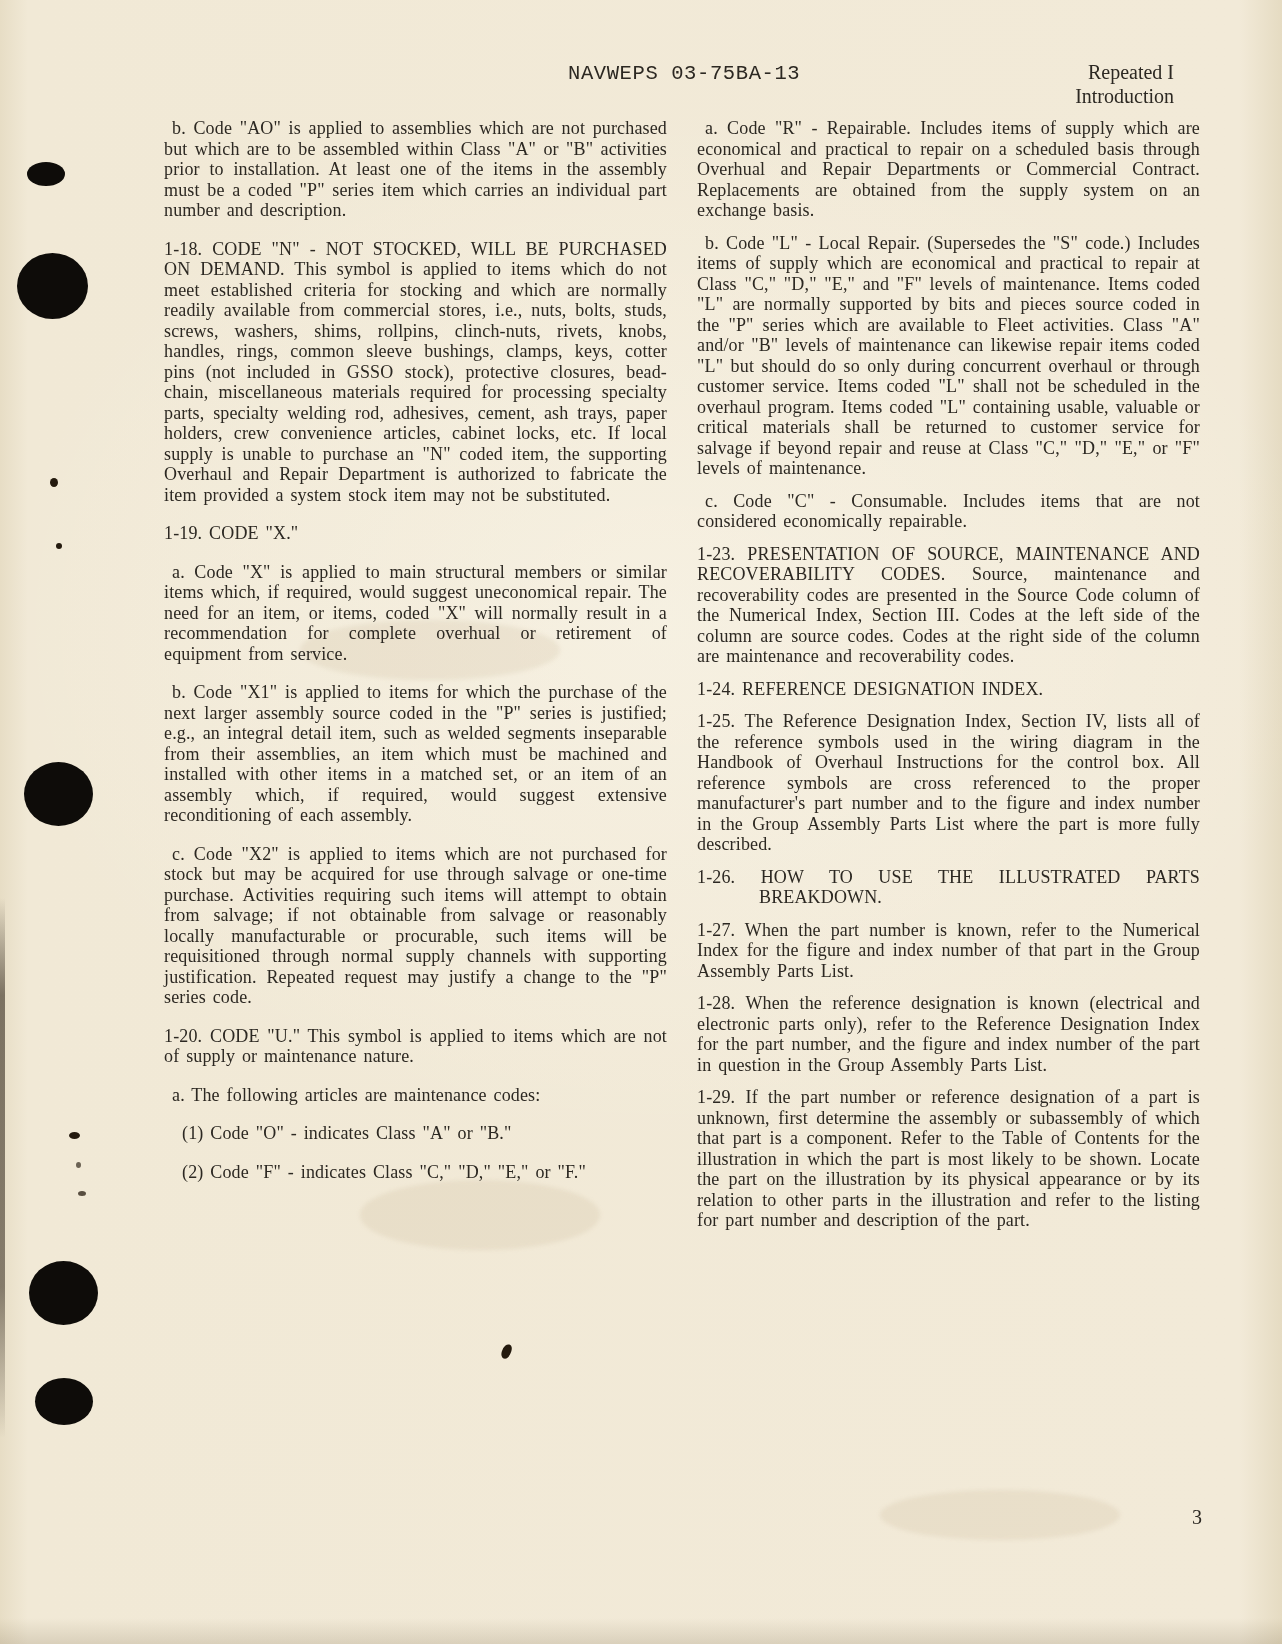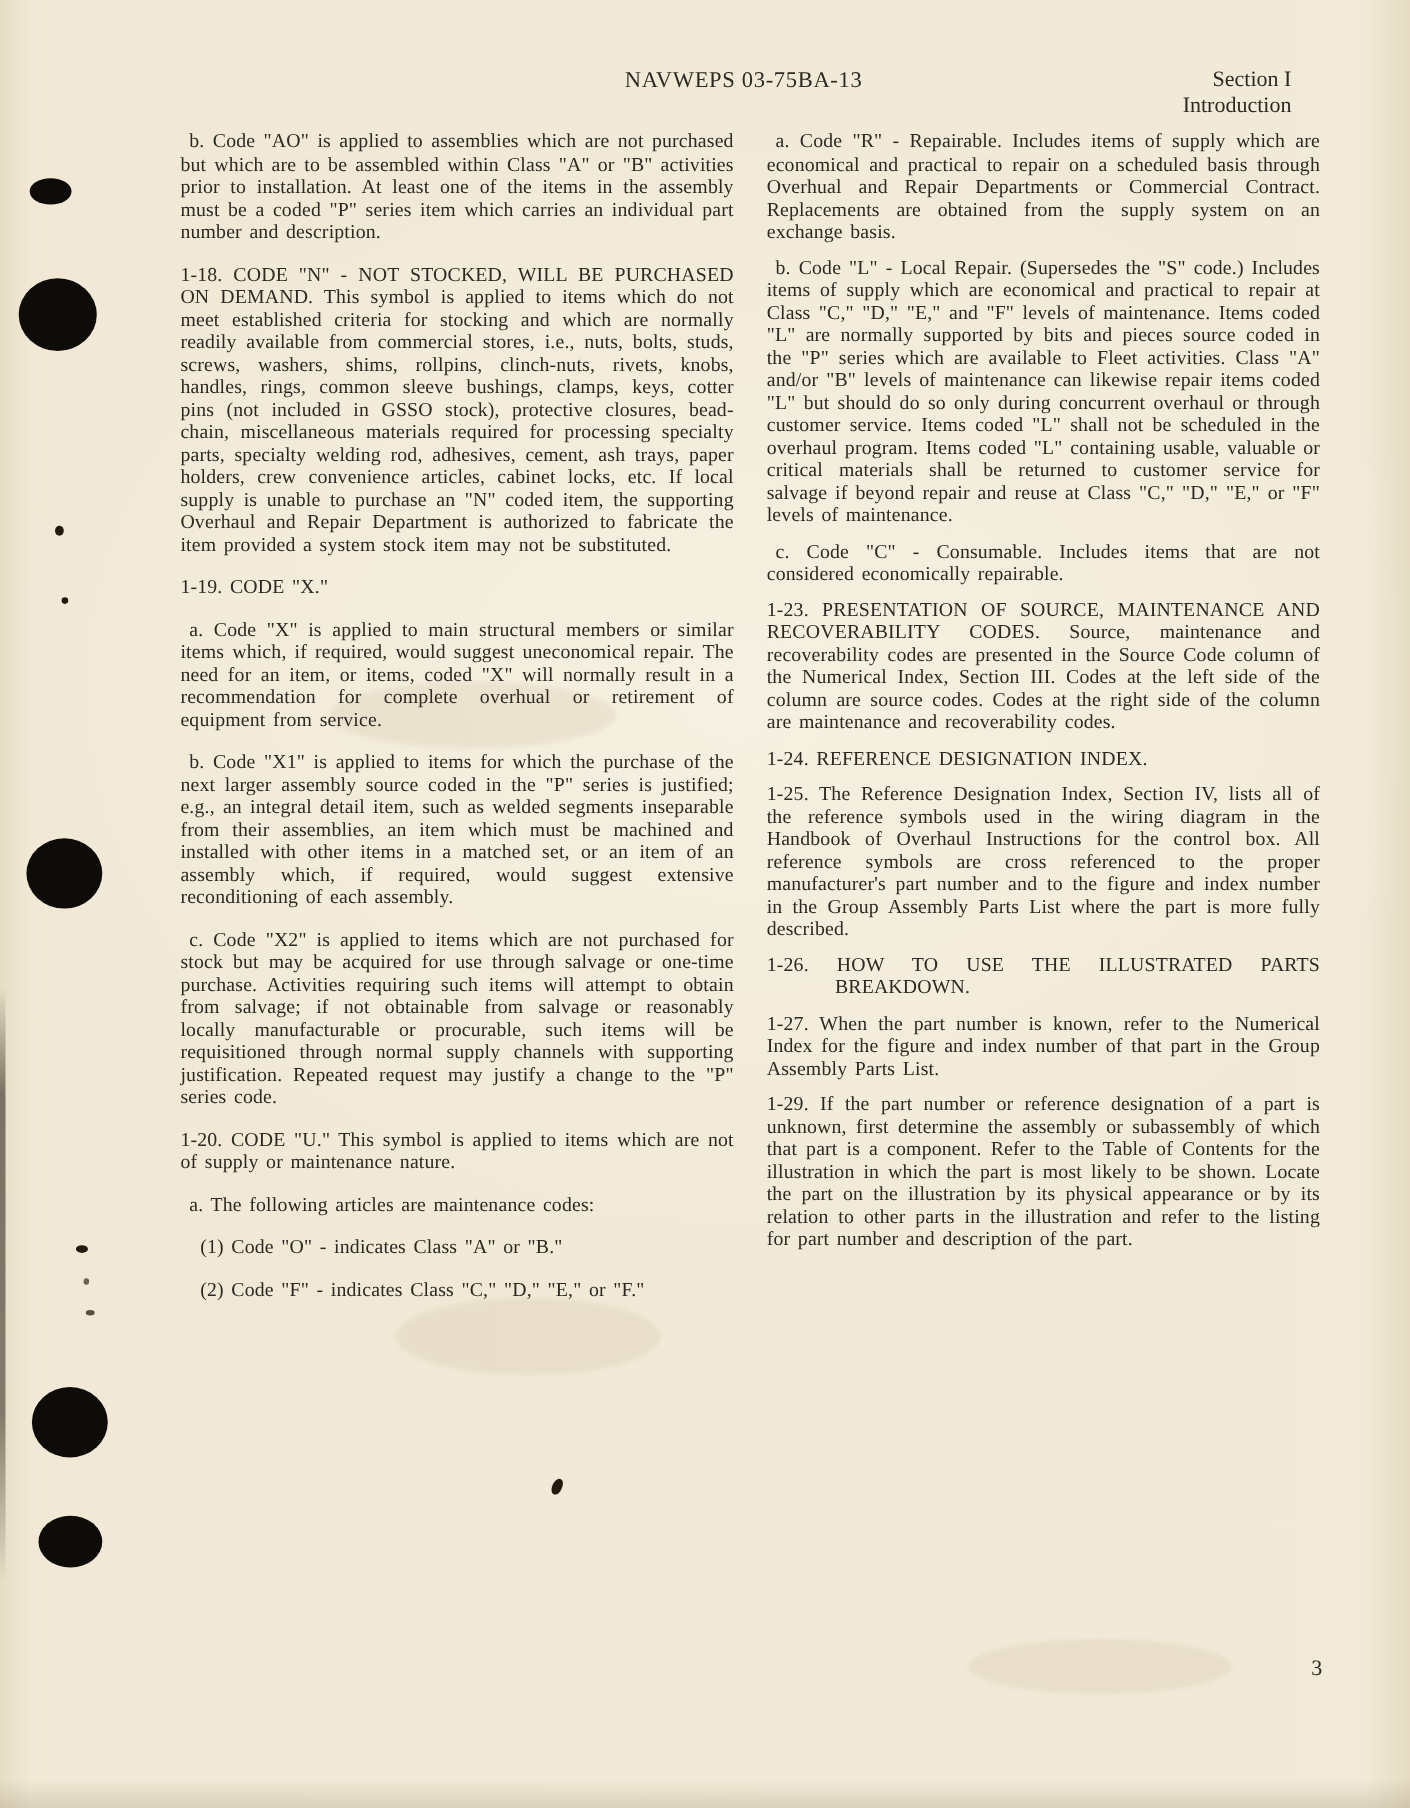--- a/index.html
+++ b/index.html
@@ -11,21 +11,21 @@
       radial-gradient(ellipse 900px 700px at 52% 38%, rgba(255,253,245,0.35), rgba(255,253,245,0) 75%),
       linear-gradient(90deg, #e7ddc5 0px, #f1e9d6 28px, #f2ead8 1240px, #e5dbc2 1282px),
       #f1e9d6;
   }
   .page::after{
     content:"";position:absolute;left:0;right:0;bottom:0;height:26px;
     background:linear-gradient(0deg, rgba(110,92,62,0.18), rgba(110,92,62,0));
     pointer-events:none;
   }
   
-  .hdr-doc{position:absolute;top:62px;left:568px;font-size:20.5px;letter-spacing:.6px;white-space:nowrap;}
+  .hdr-doc{position:absolute;top:62px;left:568px;font-size:20.5px;letter-spacing:.6px;white-space:nowrap;font-family:Liberation Mono, monospace;}
   .hdr-right{position:absolute;top:60px;right:108px;text-align:right;font-size:20px;line-height:24px;}
   
   .columns{position:absolute;top:118px;left:164px;right:82px;display:flex;gap:30px;}
   .col{flex:1 1 0;min-width:0;}
   .col p{
     margin:0;
     font-size:18px;line-height:20.5px;
     text-align:justify;
     word-spacing:2.2px;letter-spacing:.15px;
   }
@@ -64,21 +64,21 @@
   <div class="speck" style="left:76px;top:1162px;width:5px;height:6px;opacity:.65;"></div>
   <div class="speck" style="left:78px;top:1191px;width:8px;height:5px;opacity:.75;"></div>
   <div class="speck" style="left:502px;top:1344px;width:9px;height:15px;transform:rotate(18deg);border-radius:60% 40% 55% 45%;"></div>
   <div class="edge-streak"></div>
   <div class="smudge" style="left:300px;top:620px;width:260px;height:60px;"></div>
   <div class="smudge" style="left:360px;top:1180px;width:240px;height:70px;"></div>
   <div class="smudge" style="left:880px;top:1490px;width:240px;height:50px;"></div>
 
   <div class="hdr-doc">NAVWEPS 03-75BA-13</div>
   <div class="hdr-right">
-    <div>Section I</div>
+    <div>Repeated I</div>
     <div>Introduction</div>
   </div>
 
   <div class="columns">
     <section class="col col-left">
       <p class="ind">b. Code "AO" is applied to assemblies which are not purchased but which are to be assembled within Class "A" or "B" activities prior to installation. At least one of the items in the assembly must be a coded "P" series item which carries an individual part number and description.</p>
       <p class="sp-md">1-18. CODE "N" - NOT STOCKED, WILL BE PURCHASED ON DEMAND. This symbol is applied to items which do not meet established criteria for stocking and which are normally readily available from commercial stores, i.e., nuts, bolts, studs, screws, washers, shims, rollpins, clinch-nuts, rivets, knobs, handles, rings, common sleeve bushings, clamps, keys, cotter pins (not included in GSSO stock), protective closures, bead-chain, miscellaneous materials required for processing specialty parts, specialty welding rod, adhesives, cement, ash trays, paper holders, crew convenience articles, cabinet locks, etc. If local supply is unable to purchase an "N" coded item, the supporting Overhaul and Repair Department is authorized to fabricate the item provided a system stock item may not be substituted.</p>
       <p class="heading sp-lg">1-19. CODE "X."</p>
       <p class="ind sp-md">a. Code "X" is applied to main structural members or similar items which, if required, would suggest uneconomical repair. The need for an item, or items, coded "X" will normally result in a recommendation for complete overhual or retirement of equipment from service.</p>
       <p class="ind">b. Code "X1" is applied to items for which the purchase of the next larger assembly source coded in the "P" series is justified; e.g., an integral detail item, such as welded segments inseparable from their assemblies, an item which must be machined and installed with other items in a matched set, or an item of an assembly which, if required, would suggest extensive reconditioning of each assembly.</p>
@@ -91,19 +91,20 @@
 
     <section class="col col-right">
       <p class="ind">a. Code "R" - Repairable. Includes items of supply which are economical and practical to repair on a scheduled basis through Overhual and Repair Departments or Commercial Contract. Replacements are obtained from the supply system on an exchange basis.</p>
       <p class="ind">b. Code "L" - Local Repair. (Supersedes the "S" code.) Includes items of supply which are economical and practical to repair at Class "C," "D," "E," and "F" levels of maintenance. Items coded "L" are normally supported by bits and pieces source coded in the "P" series which are available to Fleet activities. Class "A" and/or "B" levels of maintenance can likewise repair items coded "L" but should do so only during concurrent overhaul or through customer service. Items coded "L" shall not be scheduled in the overhaul program. Items coded "L" containing usable, valuable or critical materials shall be returned to customer service for salvage if beyond repair and reuse at Class "C," "D," "E," or "F" levels of maintenance.</p>
       <p class="ind">c. Code "C" - Consumable. Includes items that are not considered economically repairable.</p>
       <p>1-23. PRESENTATION OF SOURCE, MAINTENANCE AND RECOVERABILITY CODES. Source, maintenance and recoverability codes are presented in the Source Code column of the Numerical Index, Section III. Codes at the left side of the column are source codes. Codes at the right side of the column are maintenance and recoverability codes.</p>
       <p class="heading sp-md">1-24. REFERENCE DESIGNATION INDEX.</p>
       <p>1-25. The Reference Designation Index, Section IV, lists all of the reference symbols used in the wiring diagram in the Handbook of Overhaul Instructions for the control box. All reference symbols are cross referenced to the proper manufacturer's part number and to the figure and index number in the Group Assembly Parts List where the part is more fully described.</p>
       <p class="hang sp-md">1-26. HOW TO USE THE ILLUSTRATED PARTS BREAKDOWN.</p>
       <p>1-27. When the part number is known, refer to the Numerical Index for the figure and index number of that part in the Group Assembly Parts List.</p>
+      <p>1-28. When the reference designation is known (electrical and electronic parts only), refer to the Reference Designation Index for the part number, and the figure and index number of the part in question in the Group Assembly Parts List.</p>
       <p>1-29. If the part number or reference designation of a part is unknown, first determine the assembly or subassembly of which that part is a component. Refer to the Table of Contents for the illustration in which the part is most likely to be shown. Locate the part on the illustration by its physical appearance or by its relation to other parts in the illustration and refer to the listing for part number and description of the part.</p>
     </section>
   </div>
 
   <div class="pageno">3</div>
 
 </div>
 
 </body></html>

